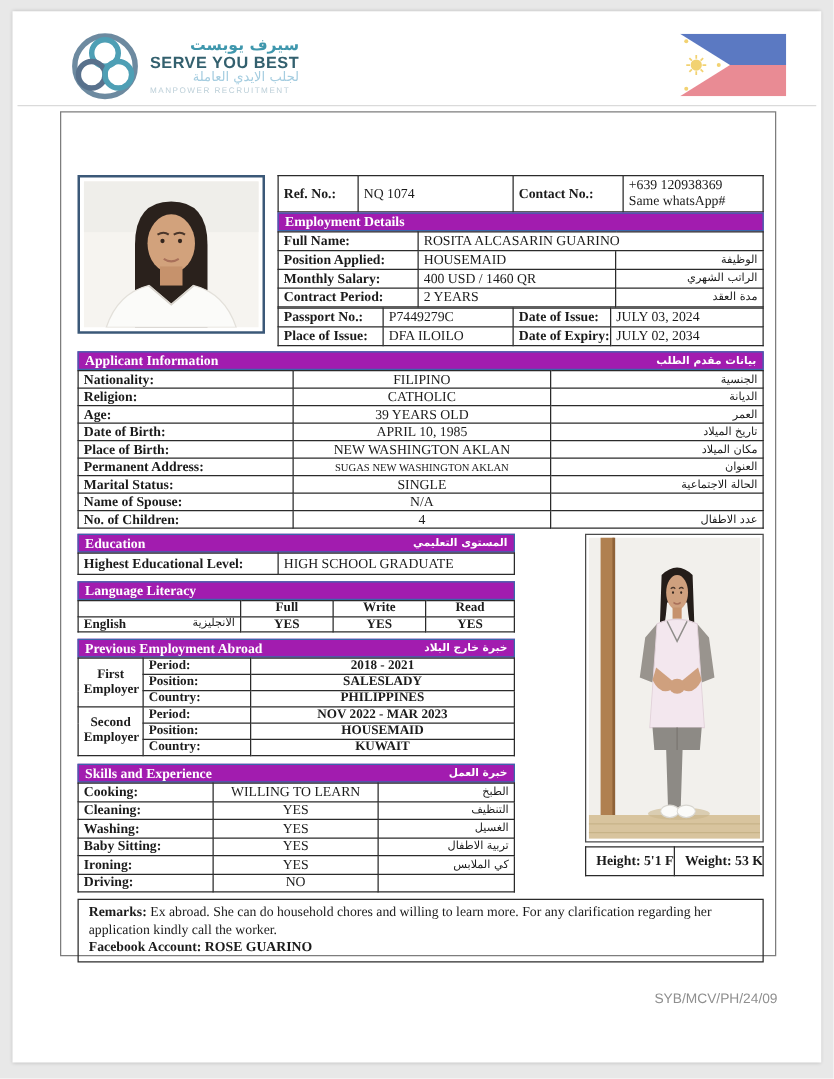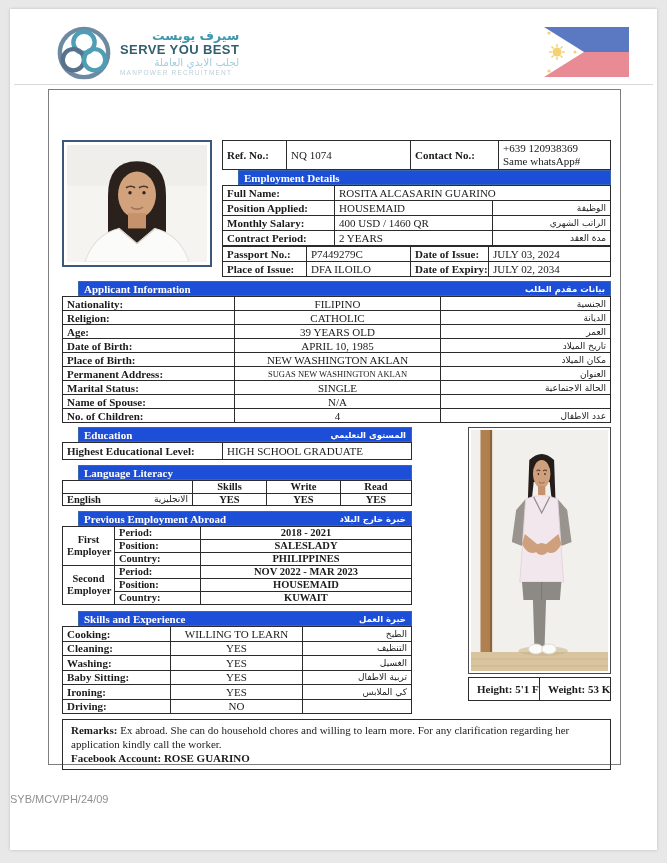--- a/index.html
+++ b/index.html
@@ -25,22 +25,22 @@
   
   table { border-collapse:collapse; width:100%; table-layout:fixed; }
   td { border:1px solid #2b2b2b; font-size:11px; line-height:12px; padding:1px 4px; vertical-align:middle; overflow:hidden; white-space:nowrap; }
   .b  { font-weight:bold; }
   .c  { text-align:center; }
   .ra { }
   .arc { font-family:"DejaVu Sans",sans-serif; font-size:9px; text-align:right; direction:rtl; }
   .small-val { font-size:8.5px; }
 
   
-  .bar { background:#1d4ed8; color:#fff; font-weight:bold; font-size:11px; line-height:14px; height:15px; padding:0 5px;
-         display:flex; justify-content:space-between; align-items:center; border:1px solid #3a66ab;margin-left:16px; }
+  .bar { background:#a21caf; color:#fff; font-weight:bold; font-size:11px; line-height:14px; height:15px; padding:0 5px;
+         display:flex; justify-content:space-between; align-items:center; border:1px solid #3a66ab; }
   .bar .arc-b { font-family:"DejaVu Sans",sans-serif; font-size:8.5px; font-weight:bold; direction:rtl; }
 
   
   .top-row { display:flex; gap:10px; }
   .headshot { width:150px; height:127px; border:2px solid #3b5878; padding:3px; flex:none; background:#fff; }
   .headshot svg { width:100%; height:100%; display:block; }
   .top-tables { flex:1; }
   .ref-tbl td { line-height:13px; }
   .mt4 { margin-top:4px; }
   .mt5 { margin-top:5px; }
@@ -61,21 +61,21 @@
   .bv { font-weight:bold; }
 
   .photo-box { border:1px solid #4a4a4a; height:247px; padding:2px; background:#fff; }
   .photo-box svg { width:100%; height:100%; display:block; }
   .hw-tbl { margin-top:3px; }
   .hw-tbl td { font-weight:bold; padding:4px 8px; line-height:14px; }
 
   
   .remarks { border:1px solid #2b2b2b; margin-top:5px; padding:3px 8px 4px 8px; font-size:11px; line-height:14px; white-space:normal; }
 
-  .footer { text-align:left; padding-right:24px; margin-top:28px; font-family:"Liberation Sans",sans-serif; font-size:11px; color:#8f8f8f; }
+  .footer { text-align:right; padding-right:35px; margin-top:28px; font-family:"Liberation Sans",sans-serif; font-size:11px; color:#8f8f8f; }
 </style>
 </head>
 <body>
 
 <div class="screen">
   <div class="page">
 
     <div class="header">
       <div class="logo">
         <svg width="58" height="58" viewBox="0 0 60 60">
@@ -297,21 +297,21 @@
           <table class="lang-tbl">
             <colgroup>
                 <col style="width:130px">
                 <col style="width:74px">
                 <col style="width:74px">
                 <col>
               </colgroup>
             <tbody>
                 <tr>
               <td></td>
-              <td class="b c">Skills</td>
+              <td class="b c">Full</td>
               <td class="b c">Write</td>
               <td class="b c">Read</td>
             </tr>
             <tr>
               <td>
                 <div class="split">
                   <span class="b">English</span>
                   <span class="arc">الانجليزية</span>
                 </div>
               </td>

